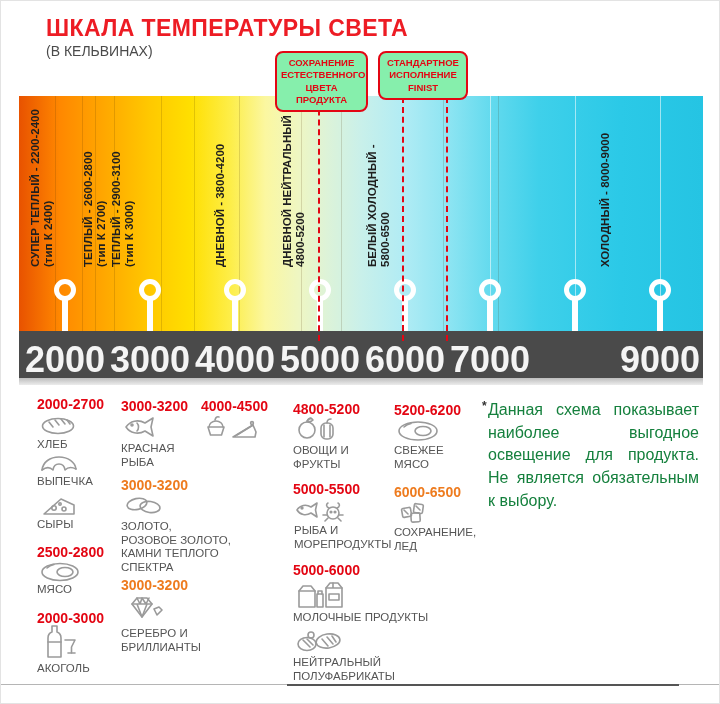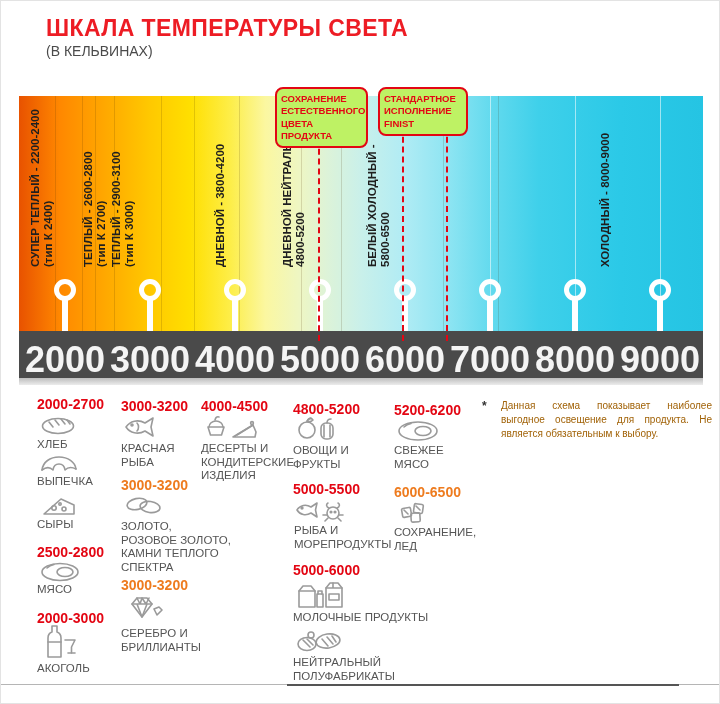--- a/index.html
+++ b/index.html
@@ -2,23 +2,23 @@
 <html><head>
 <meta charset="utf-8">
 <style>
   html,body{margin:0;padding:0;background:#fff;}
   .page{position:relative;width:720px;height:704px;background:#fff;overflow:hidden;
         font-family:"Liberation Sans",sans-serif;border:1px solid #e3e3e3;box-sizing:border-box;}
 
   .title{position:absolute;left:45px;top:14px;font-size:23px;font-weight:bold;color:#ed1c24;letter-spacing:.4px;white-space:nowrap;}
   .subtitle{position:absolute;left:45px;top:42px;font-size:14px;color:#4a4a4a;}
 
-  .callout{position:absolute;border:2px solid #e30613;border-radius:8px;background:#bef264;color:#e30613;
-           font-weight:bold;font-size:9.5px;line-height:1.3;text-align:left;white-space:pre-line;
-           padding:4px 4px;z-index:6;box-sizing:border-box;margin-top:36px;}
+  .callout{position:absolute;border:2px solid #e30613;border-radius:8px;background:#86efac;color:#e30613;
+           font-weight:bold;font-size:9.5px;line-height:1.3;text-align:center;white-space:pre-line;
+           padding:4px 4px;z-index:6;box-sizing:border-box;}
   #callout1{left:274px;top:50px;width:93px;}
   #callout2{left:377px;top:50px;width:90px;}
 
   .strip{position:absolute;left:18px;top:95px;width:684px;height:235px;z-index:1;
     background:linear-gradient(90deg,#e85200 0%,#ff8800 6%,#ffaa00 13%,#ffc800 19%,#ffdf00 25%,
       #fdee4a 31%,#fbf7a0 36%,#eef6c3 41%,#ddf3d8 45%,#c9f0ea 50%,#b2ecf4 56%,#8ce4f2 63%,
       #63daee 69%,#3fd0ea 76%,#2bc9e7 88%,#25c4e3 100%);}
   .sep{position:absolute;top:95px;height:235px;width:1px;background:rgba(70,45,0,.16);z-index:1;}
   .sep.light{background:rgba(255,255,255,.55);}
 
@@ -39,21 +39,21 @@
   .tick{position:absolute;top:338px;transform:translateX(-50%);font-size:36px;font-weight:bold;
         color:#f4f4f4;z-index:3;white-space:nowrap;}
 
   .range{position:absolute;font-size:14px;font-weight:bold;color:#e30613;white-space:nowrap;}
   .range.orange{color:#ee7b1e;}
   .item-label{position:absolute;font-size:11.5px;color:#555;line-height:13.5px;white-space:pre-line;}
   .icon{position:absolute;}
   .icon svg{stroke:#9a9a9a;fill:none;stroke-width:1.6;stroke-linecap:round;stroke-linejoin:round;}
 
   .note-star{position:absolute;left:481px;top:398px;font-size:12px;font-weight:bold;color:#333;}
-  .note-text{position:absolute;left:500px;top:398px;width:211px;font-size:10px;color:#a16207;
+  .note-text{position:absolute;left:487px;top:398px;width:211px;font-size:16px;color:#15803d;
              line-height:1.42;text-align:justify;}
   .bottom-rule{position:absolute;left:0;top:683px;width:720px;height:1px;background:#b5b5b5;}
   .bottom-rule-dark{position:absolute;left:286px;top:683px;width:392px;height:2px;background:#555;}
 </style>
 </head>
 <body>
 
 <div class="page">
 
   <div class="title">ШКАЛА ТЕМПЕРАТУРЫ СВЕТА</div>
@@ -133,21 +133,20 @@
   <div class="marker-circle" style="left:648px"></div>
 
   <div class="bar"></div>
   <div class="bar-shadow"></div>
   <div class="tick" style="left:64px">2000</div>
   <div class="tick" style="left:149px">3000</div>
   <div class="tick" style="left:234px">4000</div>
   <div class="tick" style="left:319px">5000</div>
   <div class="tick" style="left:404px">6000</div>
   <div class="tick" style="left:489px">7000</div>
-  <div class="tick" style="left:574px">8000</div>
   <div class="tick" style="left:659px">9000</div>
 
   <div class="range" style="left:36px;top:395px">2000-2700</div>
   <div class="icon" style="left:38px;top:413px">
     <svg width="38" height="22" viewBox="0 0 38 22">
         <ellipse cx="19" cy="12" rx="15.5" ry="7.5"></ellipse>
         <path d="M10 8l4 5M16 6l4 5M22 5l4 5M28 6l3 4"></path>
       </svg>
   </div>
   <div class="item-label" style="left:36px;top:437px">ХЛЕБ</div>
@@ -227,23 +226,20 @@
   <div class="icon" style="left:202px;top:412px">
     <svg width="56" height="28" viewBox="0 0 56 28">
         <path d="M6 14a7 6 0 0 1 14 0"></path>
         <path d="M5 14h16l-2.5 8h-11z"></path>
         <path d="M12 7q1-4 4-3"></path>
         <path d="M30 24L50 12l3 7-1 5H30z"></path>
         <path d="M50 12l-16 10"></path>
         <circle cx="49" cy="10" r="1.4"></circle>
       </svg>
   </div>
-  <div class="item-label" style="left:200px;top:441px">ДЕСЕРТЫ И
-КОНДИТЕРСКИЕ
-ИЗДЕЛИЯ</div>
 
   <div class="range" style="left:292px;top:400px">4800-5200</div>
   <div class="icon" style="left:294px;top:413px">
     <svg width="44" height="27" viewBox="0 0 44 27">
         <circle cx="12" cy="16" r="8"></circle>
         <path d="M12 8q1-4 4-4"></path>
         <path d="M12 7c2-3 5-3 6-1-2 2-4 2-6 1z"></path>
         <rect x="26" y="9" width="12" height="16" rx="5"></rect>
         <path d="M32 9q0-4 4-4"></path>
         <path d="M29 11v12M35 11v12"></path>

